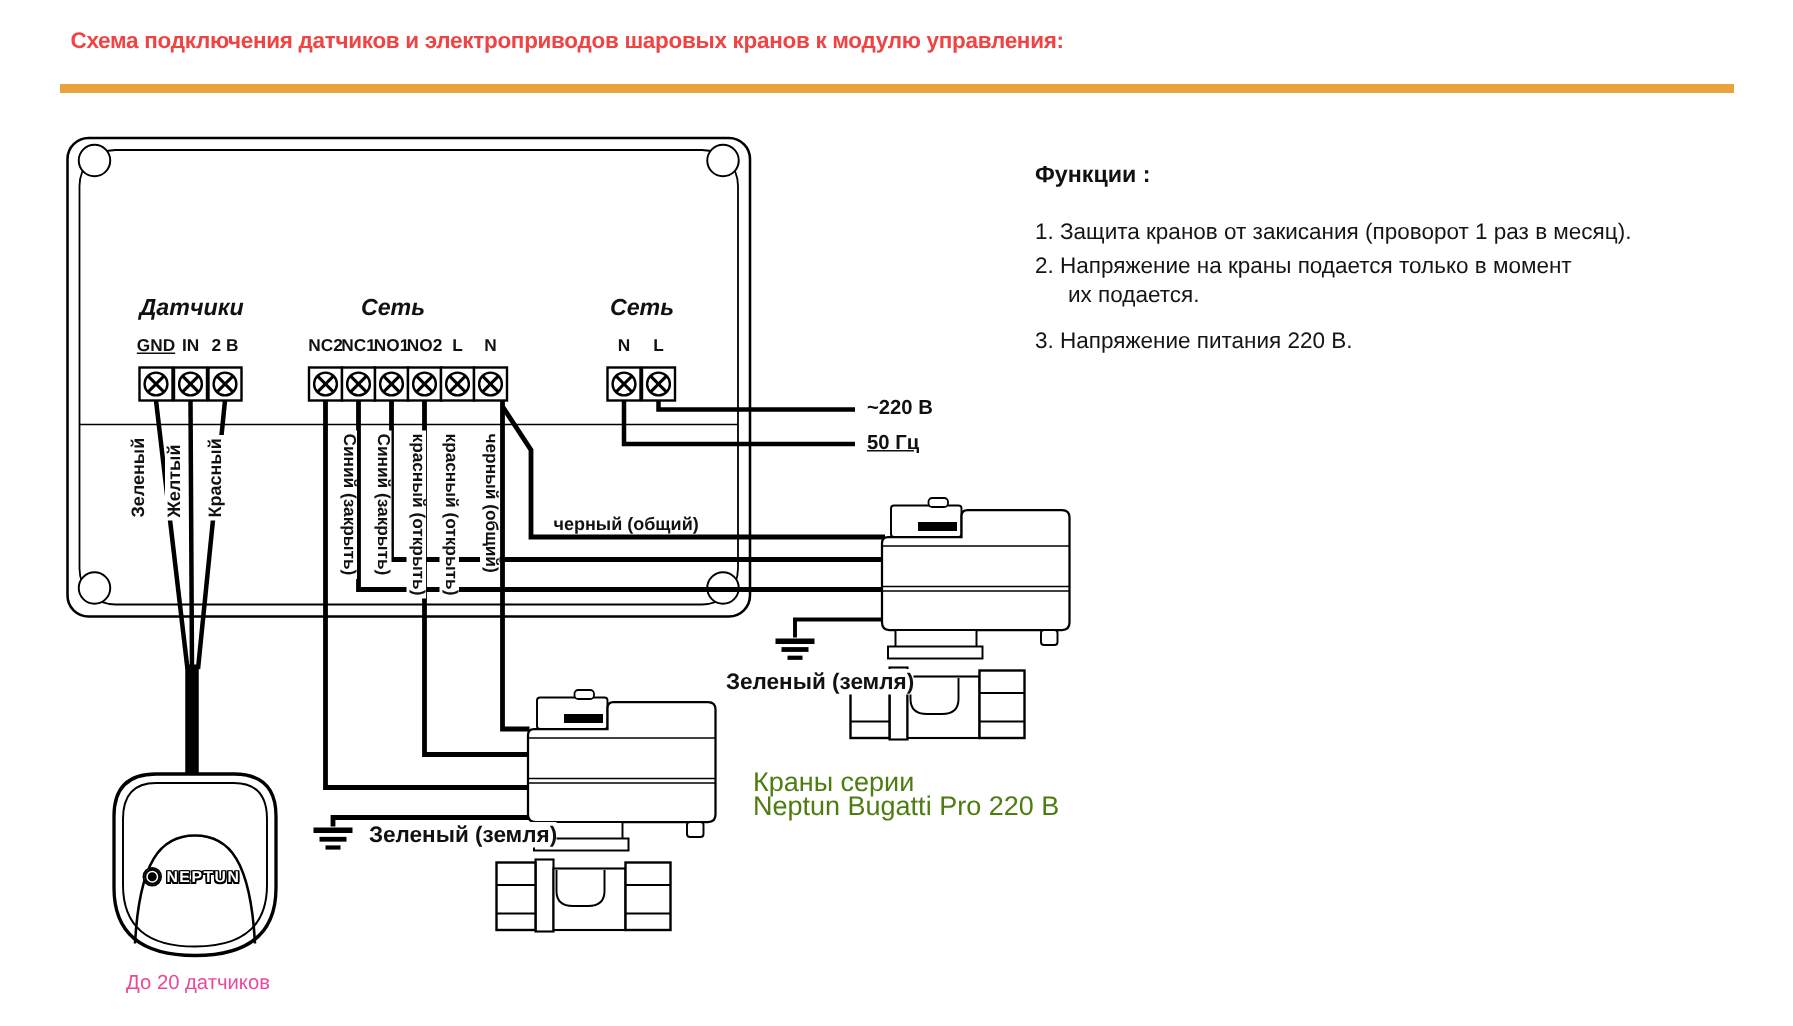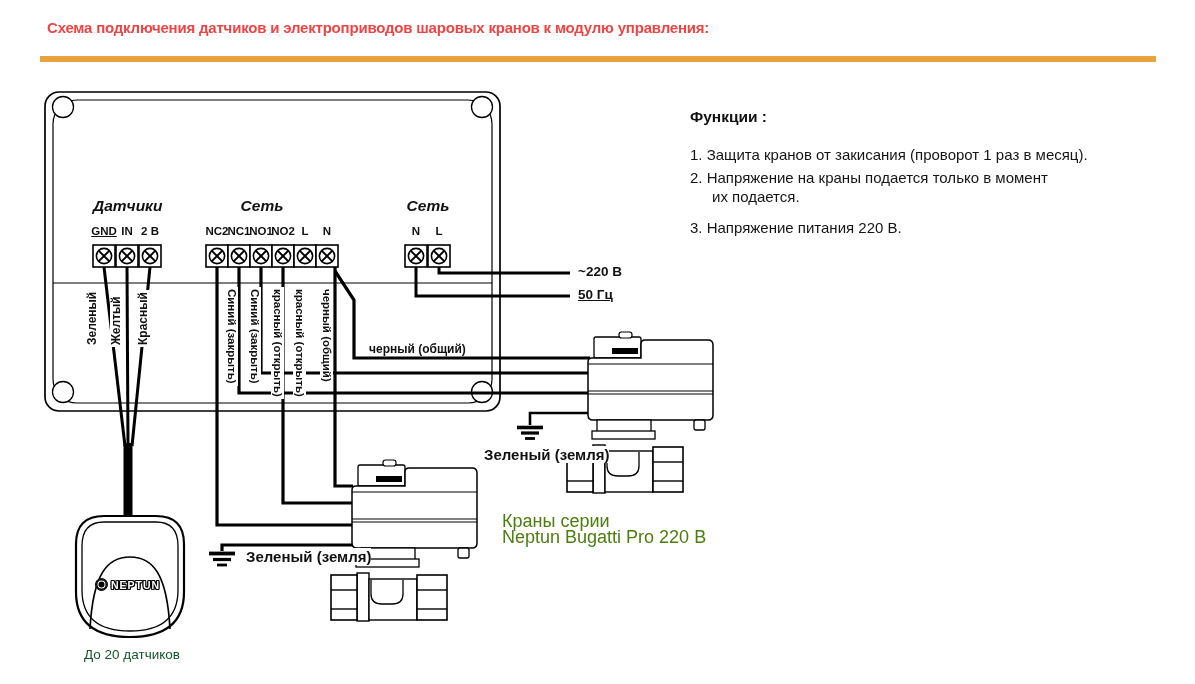--- a/index.html
+++ b/index.html
@@ -10,21 +10,21 @@
   #accent-bar { left:40px; top:56px; width:1116px; height:6px; }
   .grp-header { font-size:15.5px; font-weight:bold; text-align:center;font-style:italic; }
   .term-label { font-size:11.5px; font-weight:bold; width:36px; text-align:center; top:225px; }
   .rot-label { font-size:11.5px; font-weight:bold; background:#fff; padding:0 2px; line-height:13px; height:13px; }
   .rot-up { transform:rotate(-90deg); transform-origin:0 100%; top:334px; font-size:12px; }
   .rot-down { transform:rotate(90deg); transform-origin:0 0; top:287px; }
   .wire-note { font-size:12px; font-weight:600; background:#fff; padding:0 2px; }
   .mains-note { font-size:13.5px; font-weight:600; }
   .ground-note { font-size:15px; font-weight:600; background:#fff; }
   .series-note { font-size:18px; color:#4d7c0f; }
-  #sensor-caption { font-size:13.5px; width:140px; text-align:center; color:#14532d; }
+  #sensor-caption { font-size:13.5px; width:140px; text-align:center; color:#ec4899; }
   #func-header { left:690px; top:108px; font-size:15.5px; font-weight:bold; }
   .func-line { font-size:15px; color:#151515; }
   #neptun-row { left:95px; top:578px; display:flex; align-items:center; gap:3px; }
   #neptun-emblem { width:13px; height:13px; border-radius:50%; background:#000; border:1px solid #000;
                    box-shadow: inset 0 0 0 1.5px #000, inset 0 0 0 2.5px #fff; }
   #neptun-text { font-size:10.5px; font-weight:bold; letter-spacing:1px; color:#fff;
                  text-shadow:-1px -1px 0 #000, 1px -1px 0 #000, -1px 1px 0 #000, 1px 1px 0 #000, 0 1px 0 #000, 0 -1px 0 #000, 1px 0 0 #000, -1px 0 0 #000; }
   svg { position:absolute; left:0; top:0; }
 </style>
 </head>

